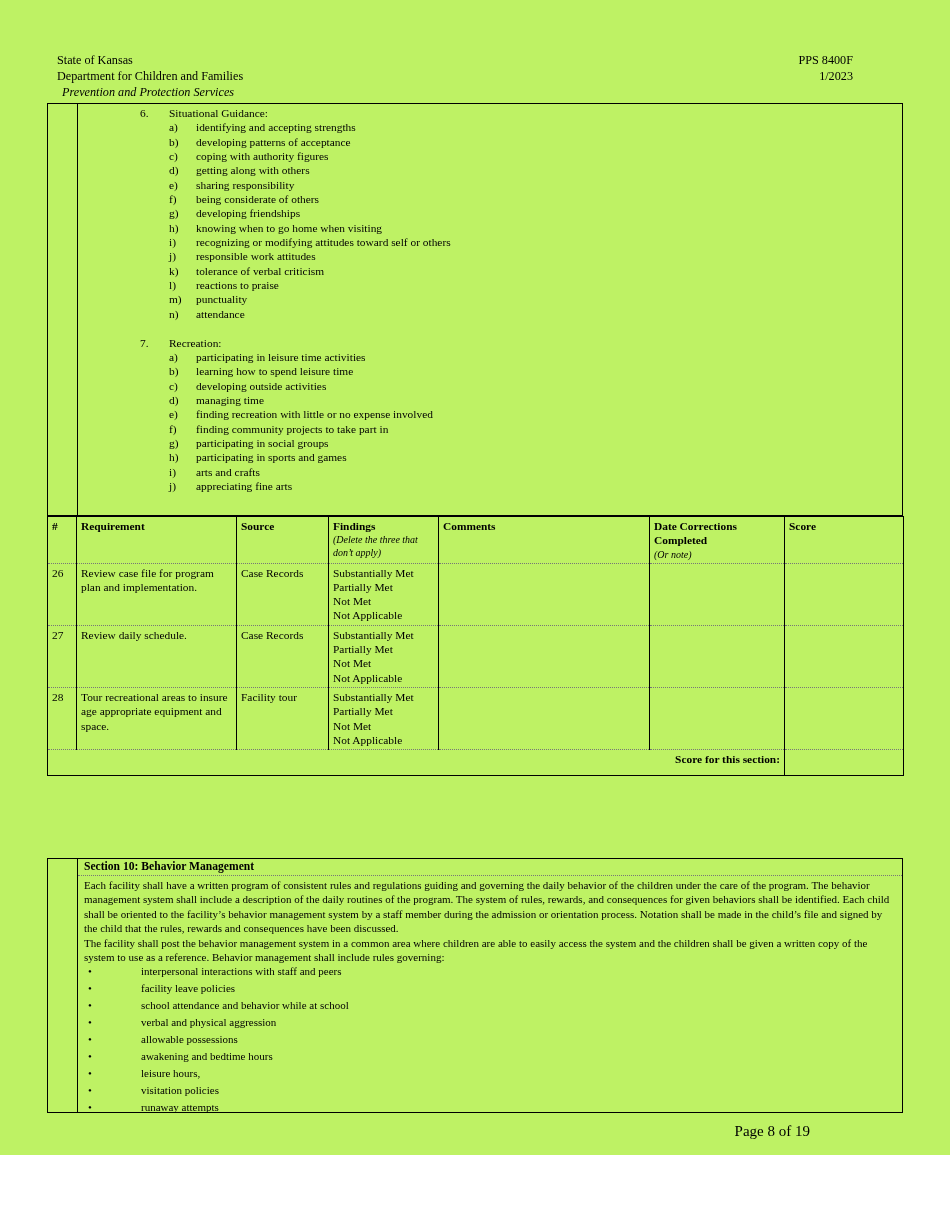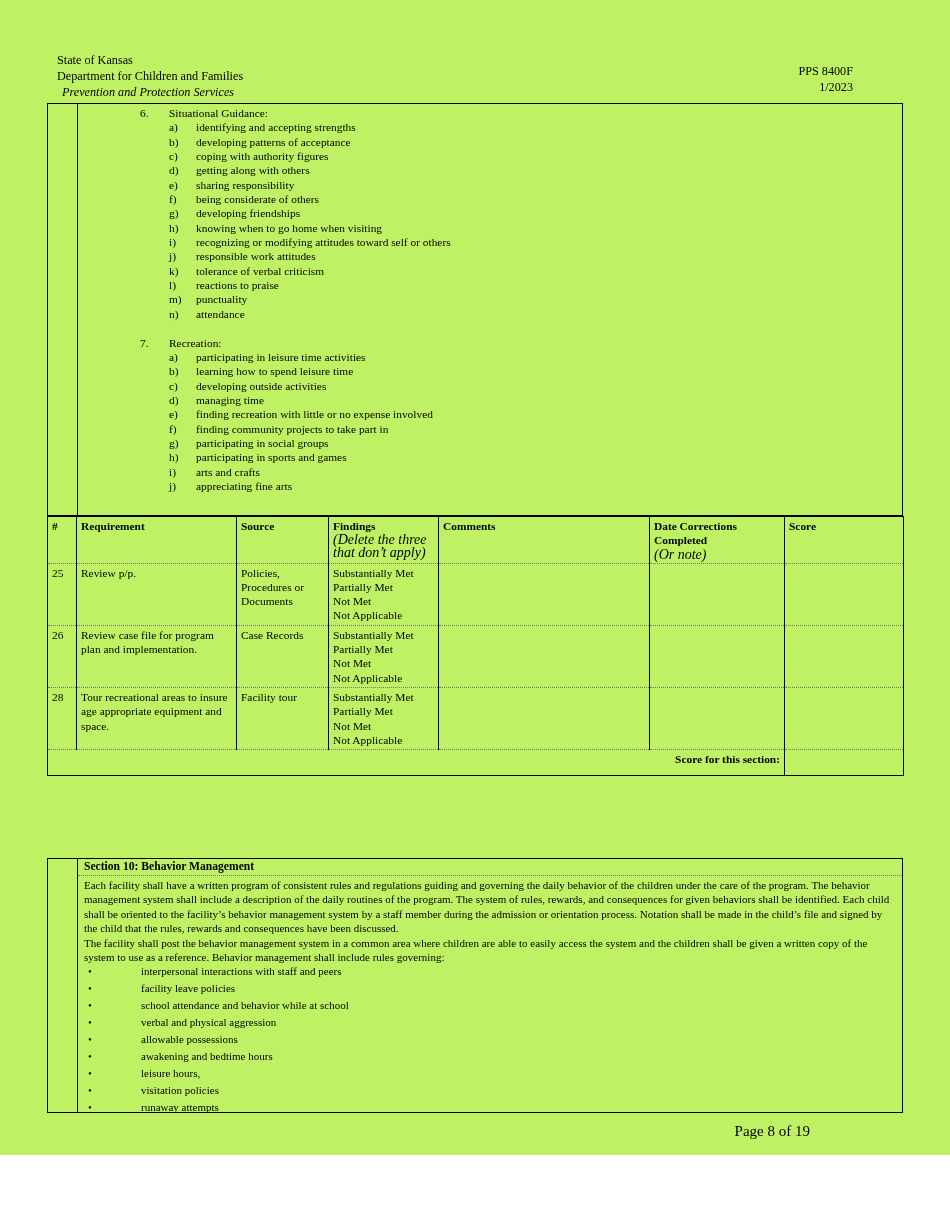--- a/index.html
+++ b/index.html
@@ -4,21 +4,21 @@
 <style>
   html,body { margin:0; padding:0; background:#fff; }
   .page {
     position:relative; width:950px; height:1155px; background:#bef264;
     font-family:"Liberation Serif", serif; color:#000; overflow:hidden;
   }
 
   
   .hdr-left { position:absolute; left:57px; top:52px; font-size:12.2px; line-height:16px; }
   .hdr-left .indent { padding-left:5px;font-style:italic; }
-  .hdr-right { position:absolute; right:97px; top:63px; font-size:12.2px; line-height:16px; text-align:right; }
+  .hdr-right { position:absolute; right:97px; top:52px; font-size:12.2px; line-height:16px; text-align:right; }
 
   
   .tbl1 { position:absolute; left:47px; top:103px; width:854px; height:411px; border:1px solid #000; }
   .numcol { position:absolute; left:0; top:0; bottom:0; width:29px; border-right:1px solid #000; }
   .tbl1-content { position:absolute; left:30px; right:0; top:0; bottom:0; padding-top:2px;
                   font-size:11.4px; line-height:14.35px; overflow:hidden; }
   .li-head { display:flex; margin-left:62px; }
   .li-num  { width:29px; flex:0 0 29px; }
   .li-sub  { display:flex; margin-left:91px; }
   .li-letter { width:27px; flex:0 0 27px; }
@@ -27,21 +27,21 @@
   
   .tbl2 { position:absolute; left:47px; top:516px; width:856px; border-collapse:collapse;
           table-layout:fixed; font-size:11.4px; line-height:14.3px; border:1px solid #000; }
   .tbl2 th, .tbl2 td { vertical-align:top; padding:2px 4px; overflow:hidden;
           border-left:1px solid #000; border-right:1px solid #000;
           border-top:1px dotted #777; border-bottom:1px dotted #777; }
   .tbl2 th { text-align:left; font-weight:bold; }
   .tbl2 tr.hdr  { height:43px; }
   .tbl2 tr.drow { height:58px; }
   .tbl2 tr.srow { height:26px; }
-  .hnote { font-weight:normal; font-style:italic; font-size:14px; line-height:13px; }
+  .hnote { font-weight:normal; font-style:italic; font-size:10px; line-height:13px; }
   .score-label { text-align:right; font-weight:bold; padding-right:6px; }
 
   
   .tbl3 { position:absolute; left:47px; top:858px; width:854px; height:253px; border:1px solid #000; }
   .tbl3-content { position:absolute; left:30px; right:0; top:0; bottom:0; overflow:hidden; }
   .s10-title { font-weight:bold; font-size:11.6px; padding:1px 6px 1px 6px; height:14px;
                border-bottom:1px dotted #777; }
   .s10-body { padding:2px 6px 0 6px; font-size:11px; line-height:14.4px; }
   .bullet-row { display:flex; height:17px; align-items:flex-start; }
   .bullet-dot { flex:0 0 53px; width:53px; padding-left:4px; }
@@ -198,50 +198,50 @@
         <div class="hnote">(Delete the three that don’t apply)</div>
       </th>
       <th>Comments</th>
       <th>
         <div>Date Corrections Completed</div>
         <div class="hnote">(Or note)</div>
       </th>
       <th>Score</th>
     </tr>
 
-    <tr class="drow">
-      <td>25</td>
-      <td>Review p/p.</td>
-      <td>Policies, Procedures or Documents</td>
-      <td>
-        <div>Substantially Met</div>
-        <div>Partially Met</div>
-        <div>Not Met</div>
-        <div>Not Applicable</div>
-      </td>
-      <td></td>
-      <td></td>
-      <td></td>
-    </tr>
 
     <tr class="drow">
       <td>26</td>
       <td>Review case file for program plan and implementation.</td>
       <td>Case Records</td>
       <td>
         <div>Substantially Met</div>
         <div>Partially Met</div>
         <div>Not Met</div>
         <div>Not Applicable</div>
       </td>
       <td></td>
       <td></td>
       <td></td>
     </tr>
 
+    <tr class="drow">
+      <td>27</td>
+      <td>Review daily schedule.</td>
+      <td>Case Records</td>
+      <td>
+        <div>Substantially Met</div>
+        <div>Partially Met</div>
+        <div>Not Met</div>
+        <div>Not Applicable</div>
+      </td>
+      <td></td>
+      <td></td>
+      <td></td>
+    </tr>
 
     <tr class="drow">
       <td>28</td>
       <td>Tour recreational areas to insure age appropriate equipment and space.</td>
       <td>Facility tour</td>
       <td>
         <div>Substantially Met</div>
         <div>Partially Met</div>
         <div>Not Met</div>
         <div>Not Applicable</div>

